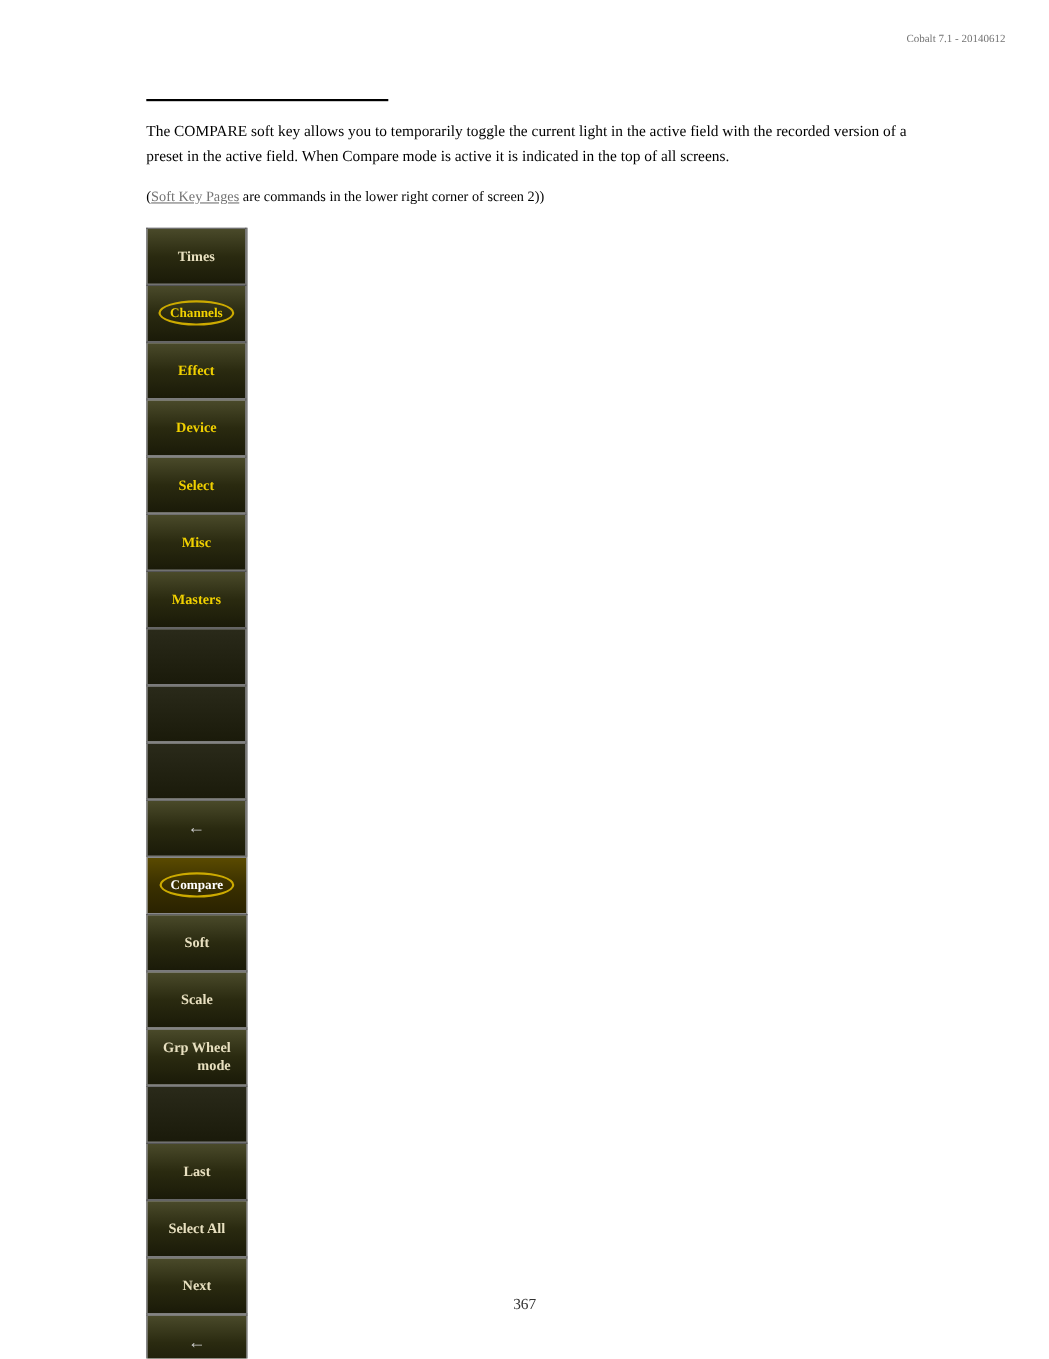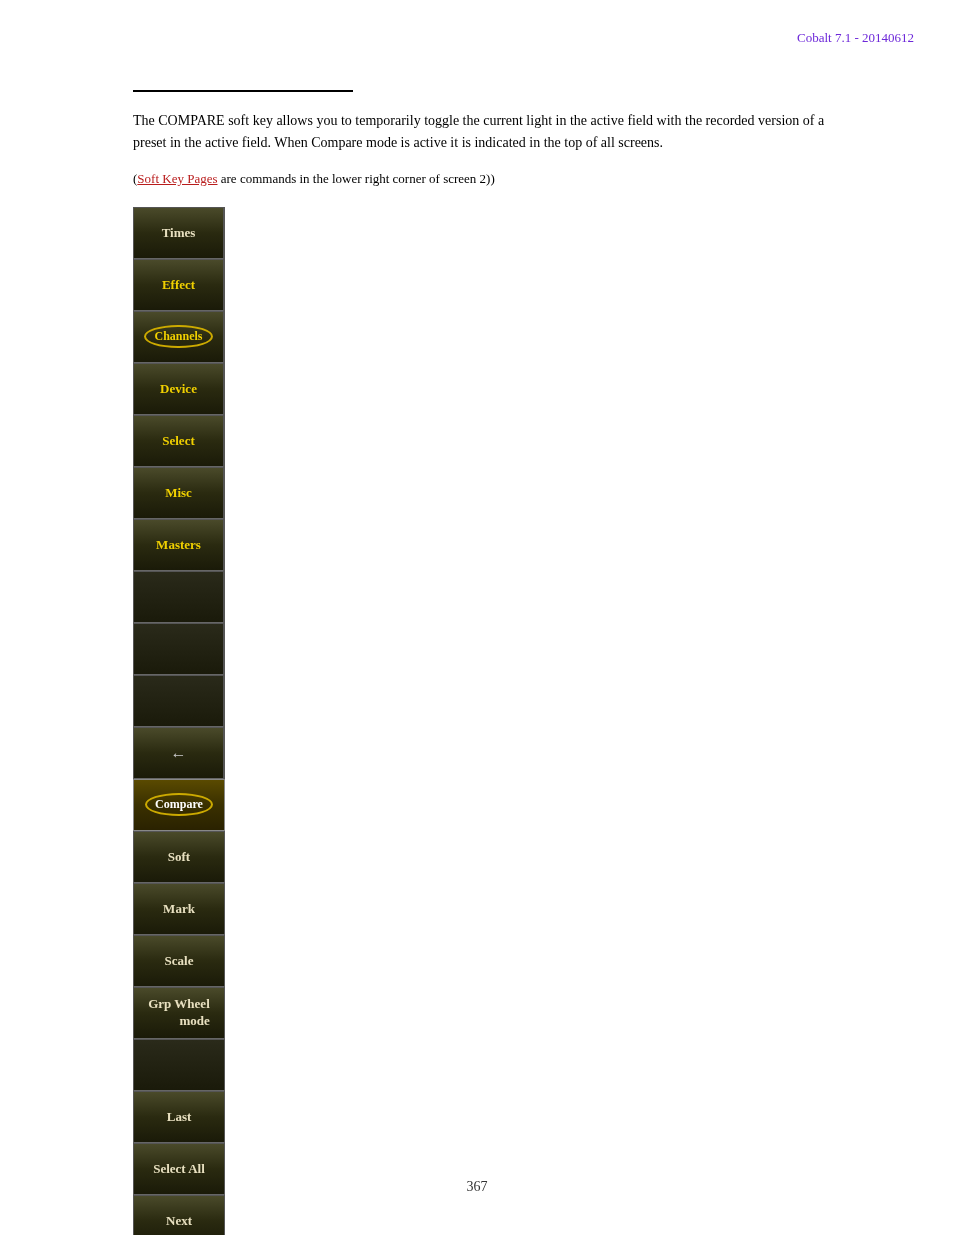--- a/index.html
+++ b/index.html
@@ -10,22 +10,22 @@
       color: #000;
       width: 954px;
       min-height: 1235px;
       position: relative;
     }
 
     .header-version {
       position: absolute;
       top: 30px;
       right: 40px;
-      font-size: 13px;
-      color: #6d28d9;
+      font-size: 10px;
+      color: #737373;
       text-align: center;
     }
 
     .main-content {
       position: absolute;
       top: 90px;
       left: 110px;
       right: 80px;
       padding-left: 23px;
     }
@@ -43,21 +43,21 @@
       max-width: 700px;
       margin-bottom: 16px;
     }
 
     .soft-key-note {
       font-size: 13px;
       margin-bottom: 20px;
     }
 
     .soft-key-link {
-      color: #b91c1c;
+      color: #737373;
       text-decoration: underline;
       cursor: pointer;
     }
 
     
     .softkey-panel {
       display: flex;
       flex-direction: column;
       width: 185px;
       margin-bottom: 8px;
@@ -193,26 +193,26 @@
 
   
   <div class="softkey-panel">
 
     <div class="col-left">
 
       <div class="sk-btn">
         <span>Times</span>
       </div>
 
+      <div class="sk-btn">
+        <span class="channels-oval">Channels</span>
+      </div>
+
       <div class="sk-btn yellow-text">
         <span>Effect</span>
-      </div>
-
-      <div class="sk-btn">
-        <span class="channels-oval">Channels</span>
       </div>
 
       <div class="sk-btn yellow-text">
         <span>Device</span>
       </div>
 
       <div class="sk-btn yellow-text">
         <span>Select</span>
       </div>
 
@@ -238,23 +238,20 @@
 
       <div class="sk-btn active-compare">
         <span class="compare-oval">Compare</span>
       </div>
 
 
       <div class="sk-btn">
         <span>Soft</span>
       </div>
 
-      <div class="sk-btn">
-        <span>Mark</span>
-      </div>
 
       <div class="sk-btn">
         <span>Scale</span>
       </div>
 
       <div class="sk-btn">
         <span class="multiline">Grp Wheel<br>mode</span>
       </div>
 
       <div class="sk-btn empty"></div>

